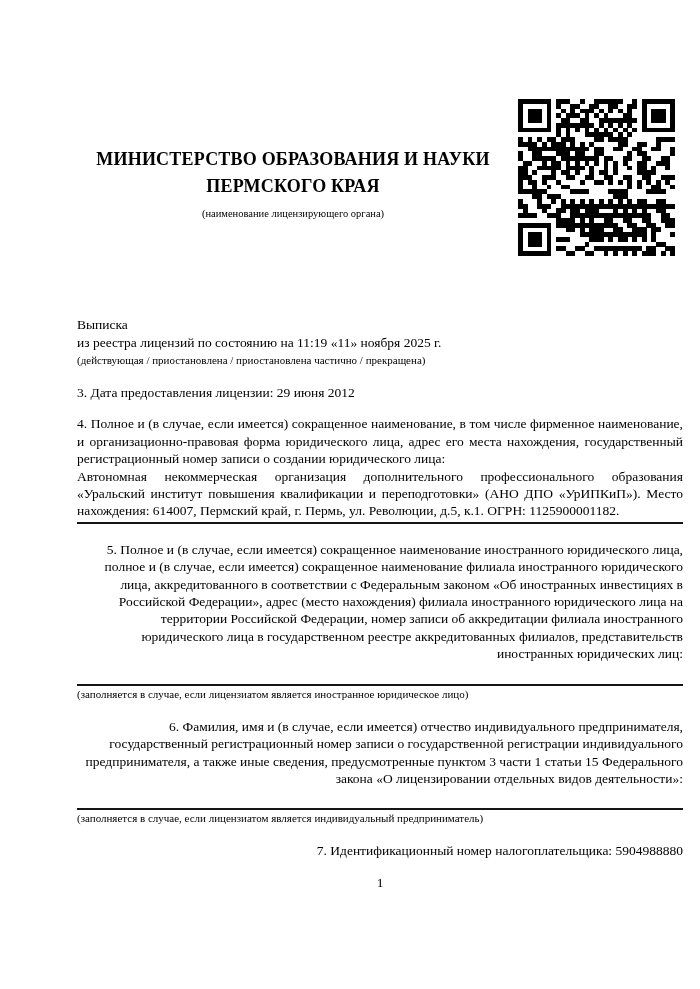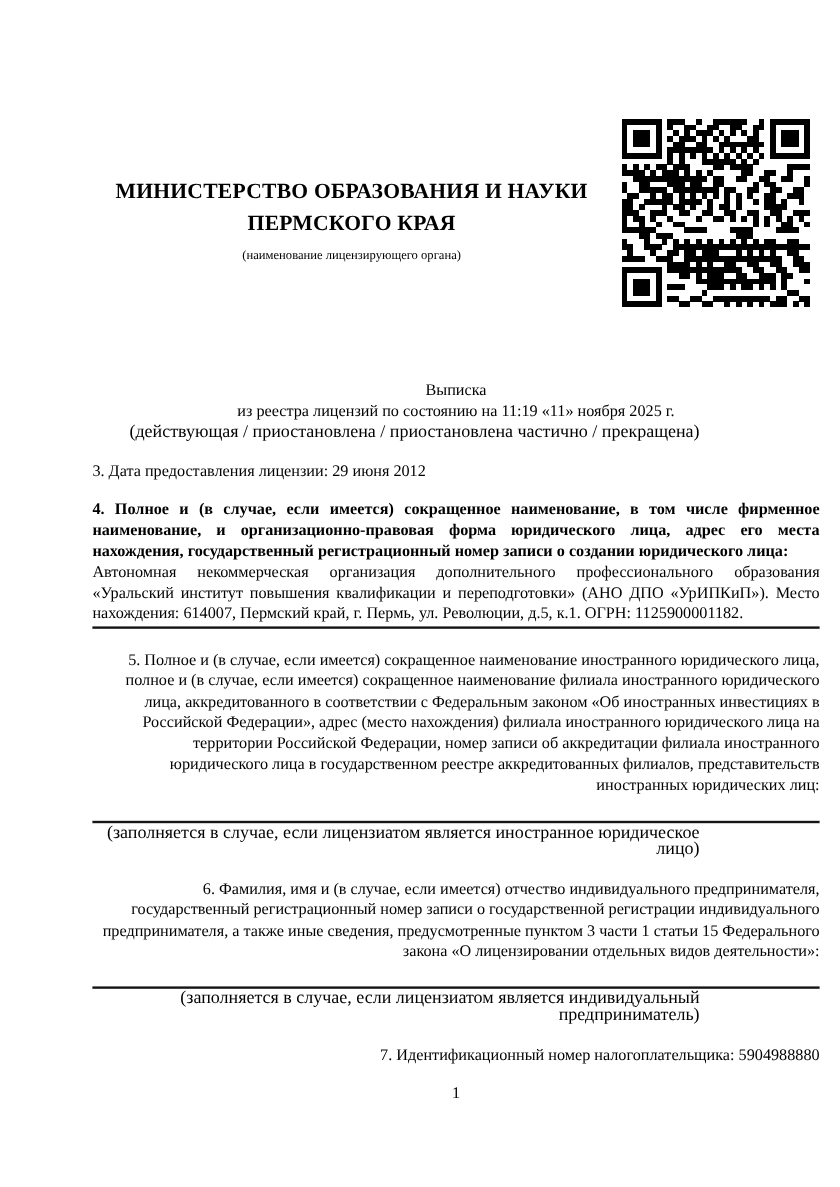--- a/index.html
+++ b/index.html
@@ -34,37 +34,36 @@
     font-size: 18px;
     line-height: 27px;
     letter-spacing: 0.2px;
   }
   .org-caption {
     font-size: 10.5px;
     line-height: 14px;
     margin-top: 7px;
   }
   .doc-title {
-    text-align: center;
     margin-top: 95px;
   }
   .doc-title div { line-height: 18px; }
   .item { margin: 0; }
   .just { text-align: justify; }
   .fill-caption {
-    font-size: 15px;
+    font-size: 11px;
     line-height: 14px;
-    text-align: right;
+    text-align: left;
     padding-right: 100px;
     margin-top: 1px;
   }
   .m-item1 { margin-top: 30px; }
   .m-item2 { margin-top: 19px; }
   .m-item3 { margin-top: 17px; }
-  .m-item4 { margin-top: 14px; font-weight: bold; }
+  .m-item4 { margin-top: 14px; }
   .m-item  { margin-top: 17px; text-align: right; }
   .underlined-value {
     border-bottom: 2px solid #151515;
     padding-bottom: 2px;
   }
   .blank-rule {
     height: 21px;
     border-bottom: 2px solid #151515;
   }
   .page-number {

